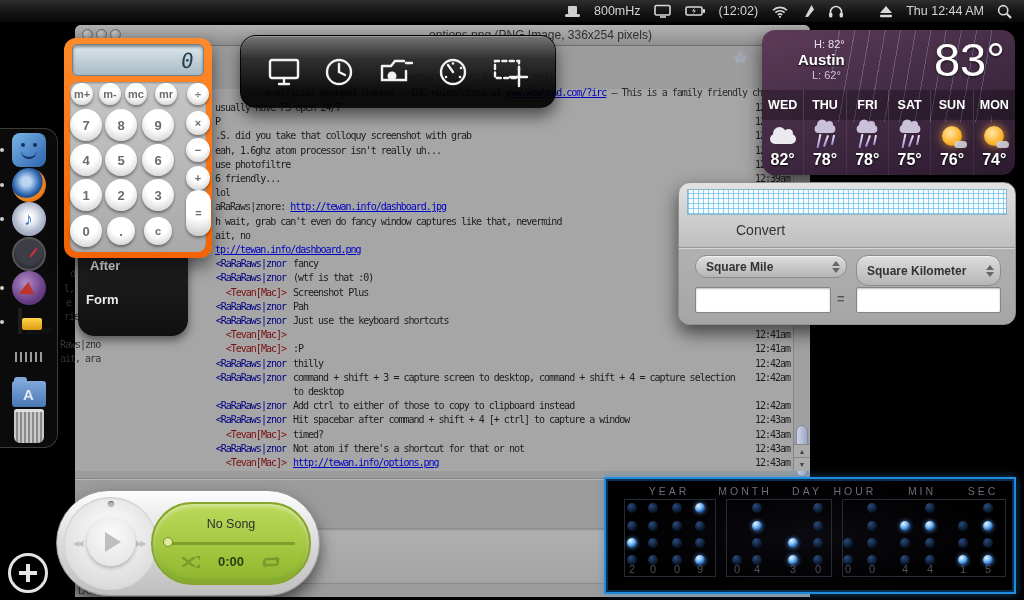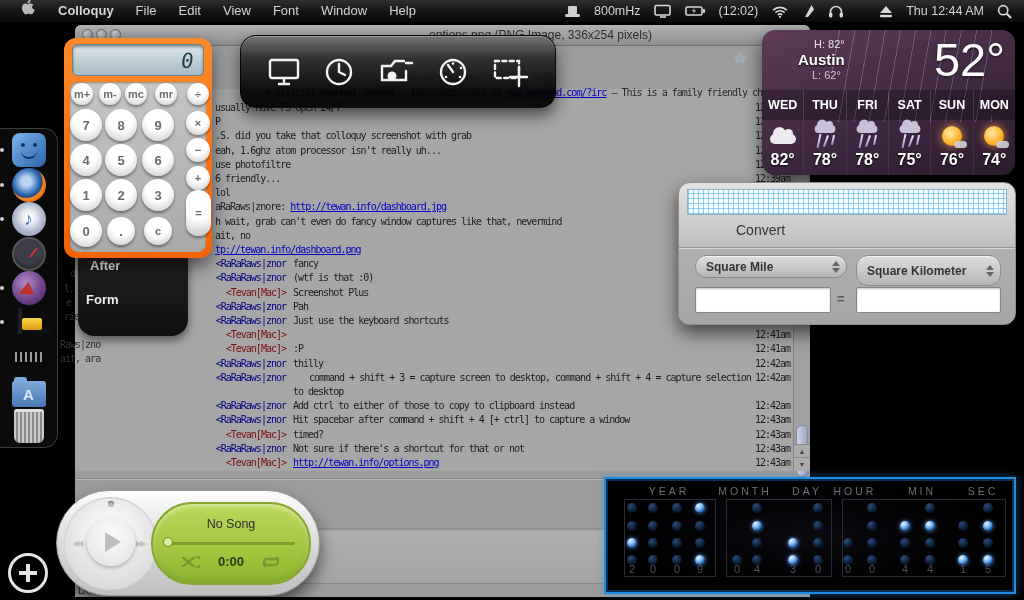--- a/index.html
+++ b/index.html
@@ -217,32 +217,20 @@
   .bp-label{position:absolute;font-size:13px;font-weight:bold;color:#ececec;}
 
   #star{position:absolute;left:733px;top:48px;z-index:6;font-size:16px;color:#7b9bd8;text-shadow:0 0 2px #fff;}
 </style>
 </head>
 <body>
 
 <div id="screen">
 
   <div id="menubar">
-    <div id="menu-left">
-      <span class="menu-item" id="apple-ico"><svg width="15" height="17" viewBox="0 0 15 16">
-            <path fill="#b9b9b9" d="M10.8 8.6c0-2 1.6-2.9 1.7-3-.9-1.3-2.3-1.5-2.8-1.5-1.2-.1-2.3.7-2.9.7-.6 0-1.5-.7-2.5-.7C2.9 4.1 1 5.6 1 8.3c0 1.6.6 3.3 1.4 4.4.7 1 1.5 2.1 2.5 2.1 1 0 1.4-.6 2.6-.6 1.2 0 1.5.6 2.6.6 1.1 0 1.8-1 2.5-2 .8-1.2 1.1-2.3 1.1-2.4-.1 0-2.9-1.1-2.9-3.8zM8.9 2.7c.5-.7.9-1.6.8-2.6-.8 0-1.7.5-2.3 1.2-.5.6-.9 1.6-.8 2.5.9.1 1.8-.4 2.3-1.1z"></path>
-          </svg></span>
-      <span class="menu-item app">Colloquy</span>
-    <span class="menu-item">File</span>
-        <span class="menu-item">Edit</span>
-        <span class="menu-item">View</span>
-        <span class="menu-item">Font</span>
-        <span class="menu-item">Window</span>
-        <span class="menu-item">Help</span>
-      </div>
     <div id="menu-right">
       <span class="mb-ico">
           <svg width="17" height="15" viewBox="0 0 17 15">
             <rect x="4" y="2" width="9" height="8" rx="1" fill="#cfcfcf"></rect>
             <rect x="1" y="10" width="15" height="3" rx="1.5" fill="#cfcfcf"></rect>
           </svg>
         </span>
       <span>800mHz</span>
       <span class="mb-ico">
           <svg width="18" height="14" viewBox="0 0 18 14">
@@ -318,26 +306,26 @@
         <div class="chat-row" style="top: 113.6px;"><span class="c-msg" style="left: 139px;">h wait, grab can't even do fancy window captures like that, nevermind</span></div>
         <div class="chat-row" style="top: 142px;"><span class="c-msg" style="left: 139px;"><span class="c-link">tp://tewan.info/dashboard.png</span></span></div>
         <div class="chat-row" style="top: 156.2px;"><span class="c-nick nick-blue">&lt;RaRaRaws|znor</span><span class="c-msg" style="left: 217px;">fancy</span></div>
         <div class="chat-row" style="top: 170.4px;"><span class="c-nick nick-blue">&lt;RaRaRaws|znor</span><span class="c-msg" style="left: 217px;">(wtf is that :0)</span></div>
         <div class="chat-row" style="top: 184.6px;"><span class="c-nick nick-red">&lt;Tevan[Mac]&gt;</span><span class="c-msg" style="left: 217px;">Screenshot Plus</span></div>
         <div class="chat-row" style="top: 198.8px;"><span class="c-nick nick-blue">&lt;RaRaRaws|znor</span><span class="c-msg" style="left: 217px;">Pah</span></div>
         <div class="chat-row" style="top: 213px;"><span class="c-nick nick-blue">&lt;RaRaRaws|znor</span><span class="c-msg" style="left: 217px;">Just use the keyboard shortcuts</span></div>
         <div class="chat-row" style="top: 227.2px;"><span class="c-nick nick-red">&lt;Tevan[Mac]&gt;</span><span class="c-ts">12:41am</span></div>
         <div class="chat-row" style="top: 241.4px;"><span class="c-nick nick-red">&lt;Tevan[Mac]&gt;</span><span class="c-msg" style="left: 217px;">:P</span><span class="c-ts">12:41am</span></div>
         <div class="chat-row" style="top: 255.6px;"><span class="c-nick nick-blue">&lt;RaRaRaws|znor</span><span class="c-msg" style="left: 217px;">thilly</span><span class="c-ts">12:42am</span></div>
-        <div class="chat-row" style="top: 269.8px;"><span class="c-nick nick-blue">&lt;RaRaRaws|znor</span><span class="c-msg" style="left: 233px;">command + shift + 3 = capture screen to desktop, command + shift + 4 = capture selection</span><span class="c-ts">12:42am</span></div>
+        <div class="chat-row" style="top: 269.8px;"><span class="c-nick nick-blue">&lt;RaRaRaws|znor</span><span class="c-msg" style="left: 217px;">command + shift + 3 = capture screen to desktop, command + shift + 4 = capture selection</span><span class="c-ts">12:42am</span></div>
         <div class="chat-row" style="top: 284px;"><span class="c-msg" style="left: 217px;">to desktop</span></div>
         <div class="chat-row" style="top: 298.2px;"><span class="c-nick nick-blue">&lt;RaRaRaws|znor</span><span class="c-msg" style="left: 217px;">Add ctrl to either of those to copy to clipboard instead</span><span class="c-ts">12:42am</span></div>
         <div class="chat-row" style="top: 312.4px;"><span class="c-nick nick-blue">&lt;RaRaRaws|znor</span><span class="c-msg" style="left: 217px;">Hit spacebar after command + shift + 4 [+ ctrl] to capture a window</span><span class="c-ts">12:43am</span></div>
         <div class="chat-row" style="top: 326.6px;"><span class="c-nick nick-red">&lt;Tevan[Mac]&gt;</span><span class="c-msg" style="left: 217px;">timed?</span><span class="c-ts">12:43am</span></div>
-        <div class="chat-row" style="top: 340.8px;"><span class="c-nick nick-blue">&lt;RaRaRaws|znor</span><span class="c-msg" style="left: 217px;">Not sure if there's a shortcut for that or not</span><span class="c-ts">12:43am</span></div>
+        <div class="chat-row" style="top: 340.8px;"><span class="c-nick nick-blue">&lt;RaRaRaws|znor</span><span class="c-msg" style="left: 217px;">Not atom if there's a shortcut for that or not</span><span class="c-ts">12:43am</span></div>
         <div class="chat-row" style="top: 355px;"><span class="c-nick nick-red">&lt;Tevan[Mac]&gt;</span><span class="c-msg" style="left: 217px;"><span class="c-link">http://tewan.info/options.png</span></span><span class="c-ts">12:43am</span></div>
       </div>
     <div id="scrollbar">
       <div id="sb-thumb"></div>
       <div class="sb-btn" style="bottom:13px">▲</div>
       <div class="sb-btn" style="bottom:0">▼</div>
     </div>
     <div id="groove"></div>
     <div id="msg-input"></div>
     <div id="status-done">Done</div>
@@ -463,21 +451,21 @@
           <path d="M29 13v18M20 22h17" stroke="#f2f2f2" stroke-width="2.4" fill="none" stroke-linecap="round"></path>
         </svg>
       </span>
     </div>
 
   <div class="widget" id="weather">
     <div id="rain"></div>
     <div id="w-high">H: 82°</div>
     <div id="w-city">Austin</div>
     <div id="w-low">L: 62°</div>
-    <div id="w-current">52°</div>
+    <div id="w-current">83°</div>
     <div id="w-days">
         <div class="w-day w-cloudy">
           <span class="w-name">WED</span>
           <div class="wicon">
             <div class="cloud"></div>
           </div>
           <span class="w-temp">82°</span>
         </div>
         <div class="w-day w-storm">
           <span class="w-name">THU</span>

